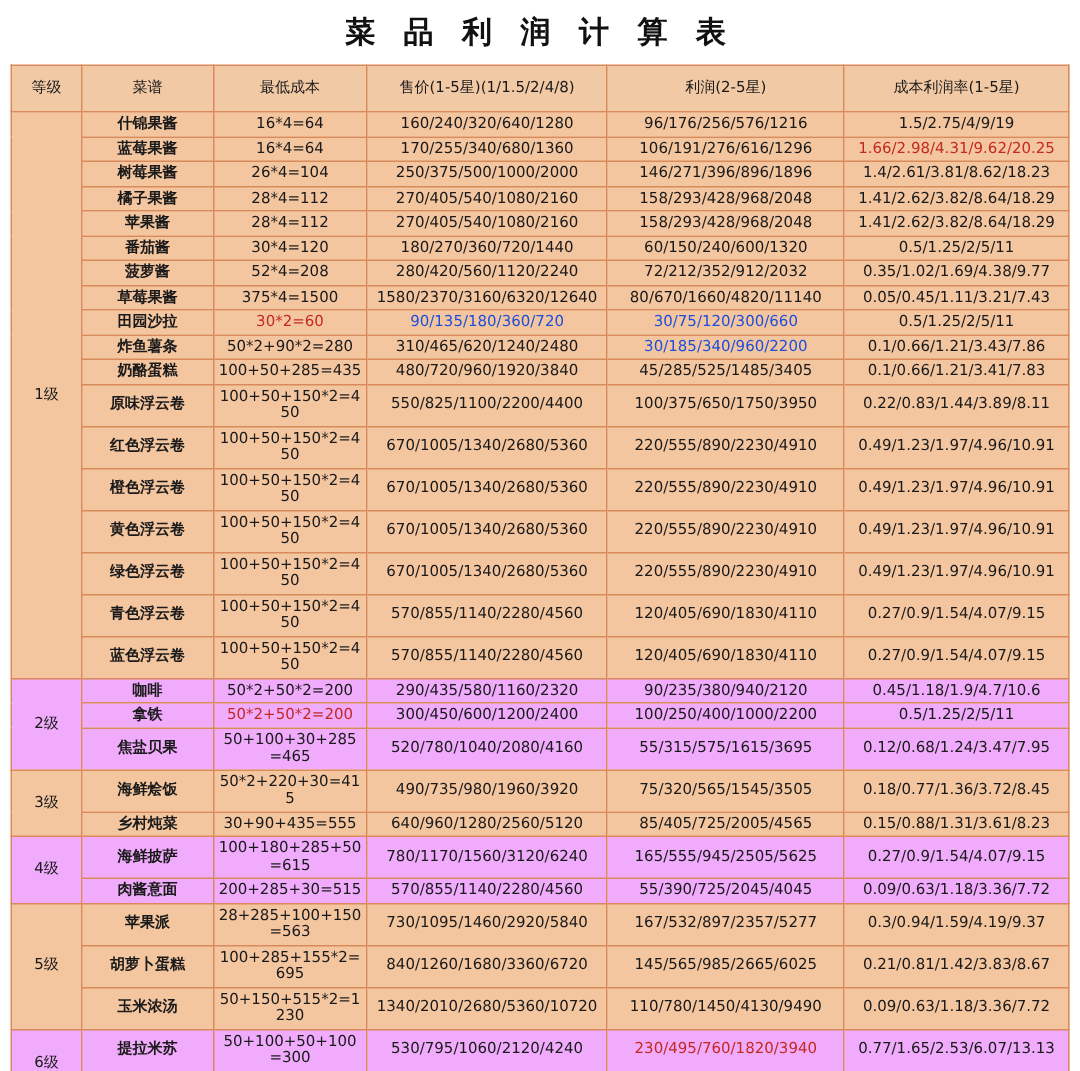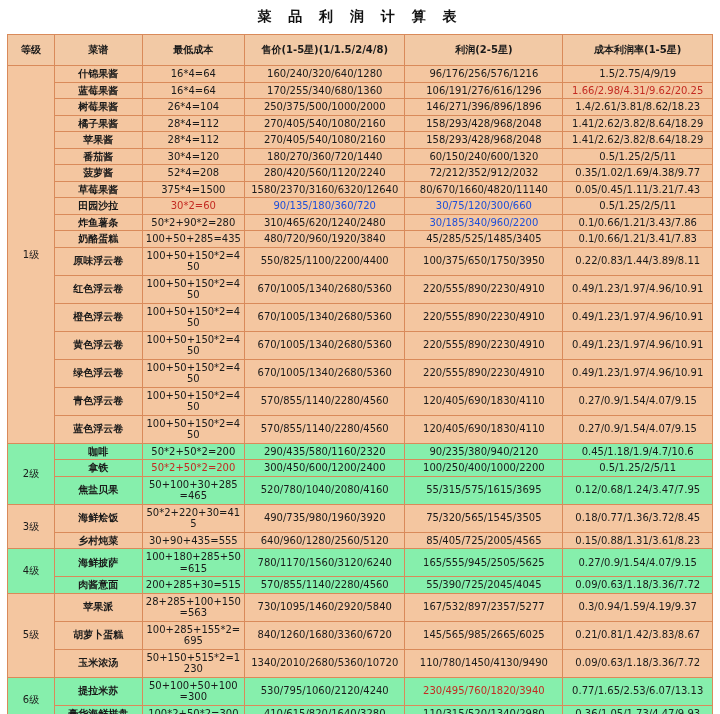--- a/index.html
+++ b/index.html
@@ -16,21 +16,21 @@
   .page {
     width: 720px;
     height: 714px;
     position: relative;
     box-sizing: border-box;
     background: #ffffff;
     padding: 0;
   }
   .title {
     text-align: center;
-    font-size: 14px;
+    font-size: 20px;
     font-weight: bold;
     letter-spacing: 6px;
     color: #111;
     padding: 8px 0 8px 0;
     font-family: "DejaVu Sans", sans-serif;
   }
   table.sheet {
     border-collapse: collapse;
     width: 706px;
     margin: 0 auto;
@@ -41,36 +41,36 @@
     font-size: 10px;
     line-height: 1.15;
     padding: 2px 3px;
     text-align: center;
     vertical-align: middle;
     word-break: break-all;
     font-family: "DejaVu Sans", sans-serif;
   }
   thead th {
     background: #f2c9a5;
-    font-weight: bold;
+    font-weight: normal;
     font-size: 12px;
     height: 26px;
     color: #1a1a1a;
     margin-left: 15px;
   }
   td.grade {
     background: #f6d9be;
     font-size: 11px;
     font-weight: normal;
   }
   tr.band-a td {
     background: #f4c6a0;
   }
   tr.band-b td {
-    background: #86efac;
+    background: #f0abfc;
     margin-left: 19px;
   }
   td.name {
     text-align: left;
     padding-left: 6px;
     font-size: 10px;
     font-weight: bold;
   }
   td.num {
     font-size: 9.5px;

